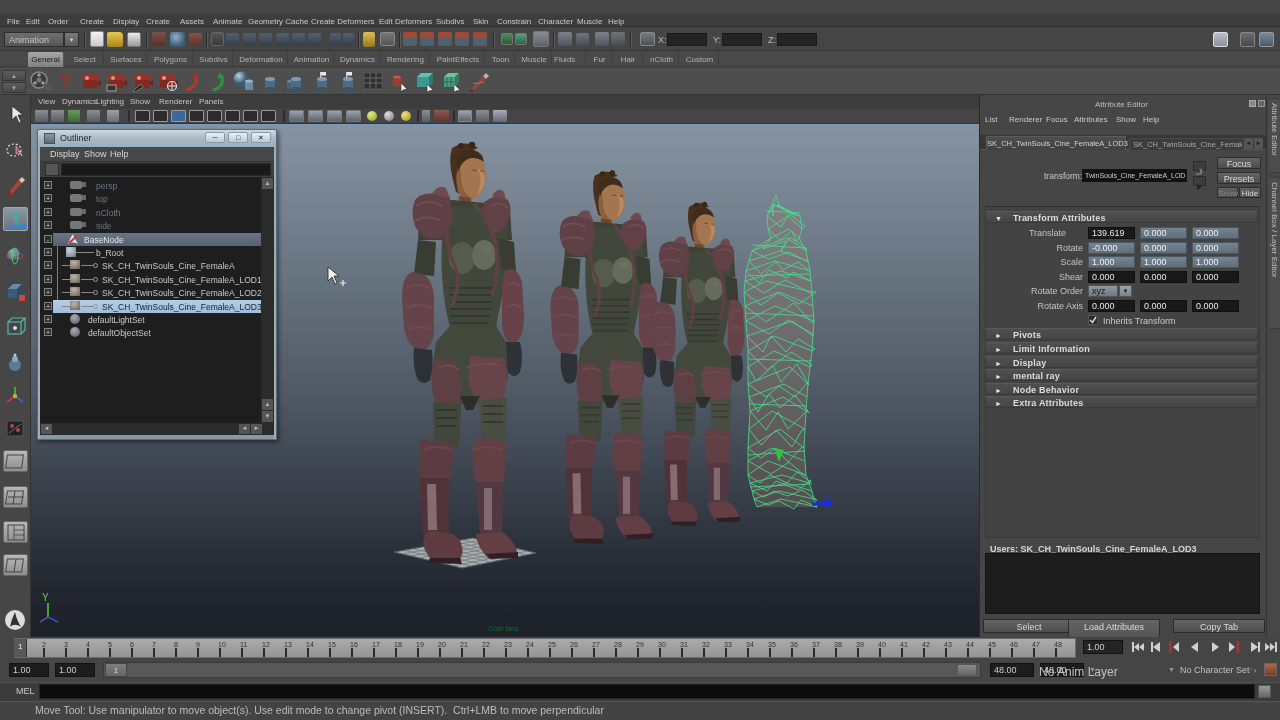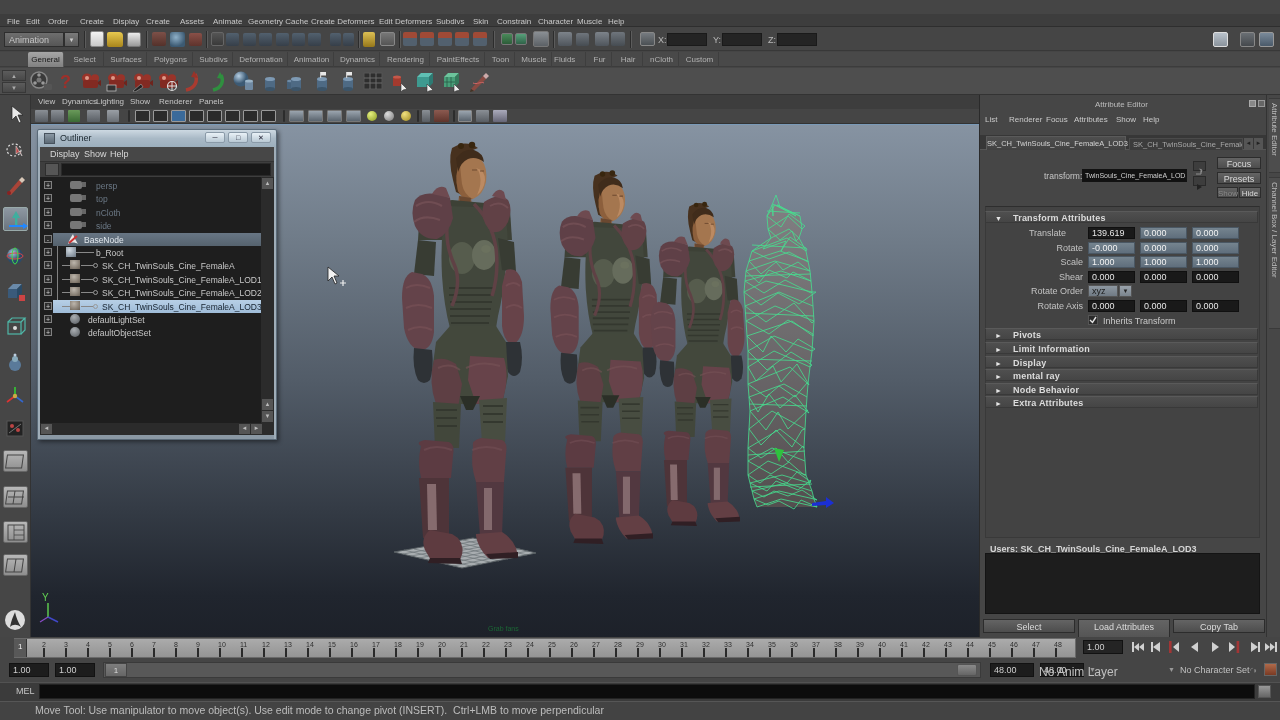--- a/index.html
+++ b/index.html
@@ -581,21 +581,21 @@
       <div style="position:absolute;left:123px;top:221px;font-size:9px;color:#c9c9c9">Inherits Transform</div>
       <div class="sechdr" style="top:233px"><i>►</i><b>Pivots</b></div>
       <div class="sechdr" style="top:247px"><i>►</i><b>Limit Information</b></div>
       <div class="sechdr" style="top:260.5px"><i>►</i><b>Display</b></div>
       <div class="sechdr" style="top:274px"><i>►</i><b>mental ray</b></div>
       <div class="sechdr" style="top:287.5px"><i>►</i><b>Node Behavior</b></div>
       <div class="sechdr" style="top:301px"><i>►</i><b>Extra Attributes</b></div>
       <div style="position:absolute;left:10px;top:449px;font-size:9px;font-weight:bold;color:#d6d6d6">Users: SK_CH_TwinSouls_Cine_FemaleA_LOD3</div>
       <div style="position:absolute;left:5px;top:458px;width:275px;height:61px;background:#1d1d1d;border:1px solid #141414"></div>
       <div class="aebtn" style="left:3px;top:524px;width:92px;height:14px;line-height:14px">Select</div>
-      <div class="aebtn" style="left:98px;top:524px;width:92px;height:28px;line-height:14px">Load Attributes</div>
+      <div class="aebtn" style="left:88px;top:524px;width:92px;height:28px;line-height:14px">Load Attributes</div>
       <div class="aebtn" style="left:193px;top:524px;width:92px;height:14px;line-height:14px">Copy Tab</div>
     </div>
     <div id="aestrip">
       <div class="vt" style="top:3px;height:75px">
         <span>Attribute Editor</span>
       </div>
       <div class="vt" style="top:82px;height:152px">
         <span>Channel Box / Layer Editor</span>
       </div>
     </div>

